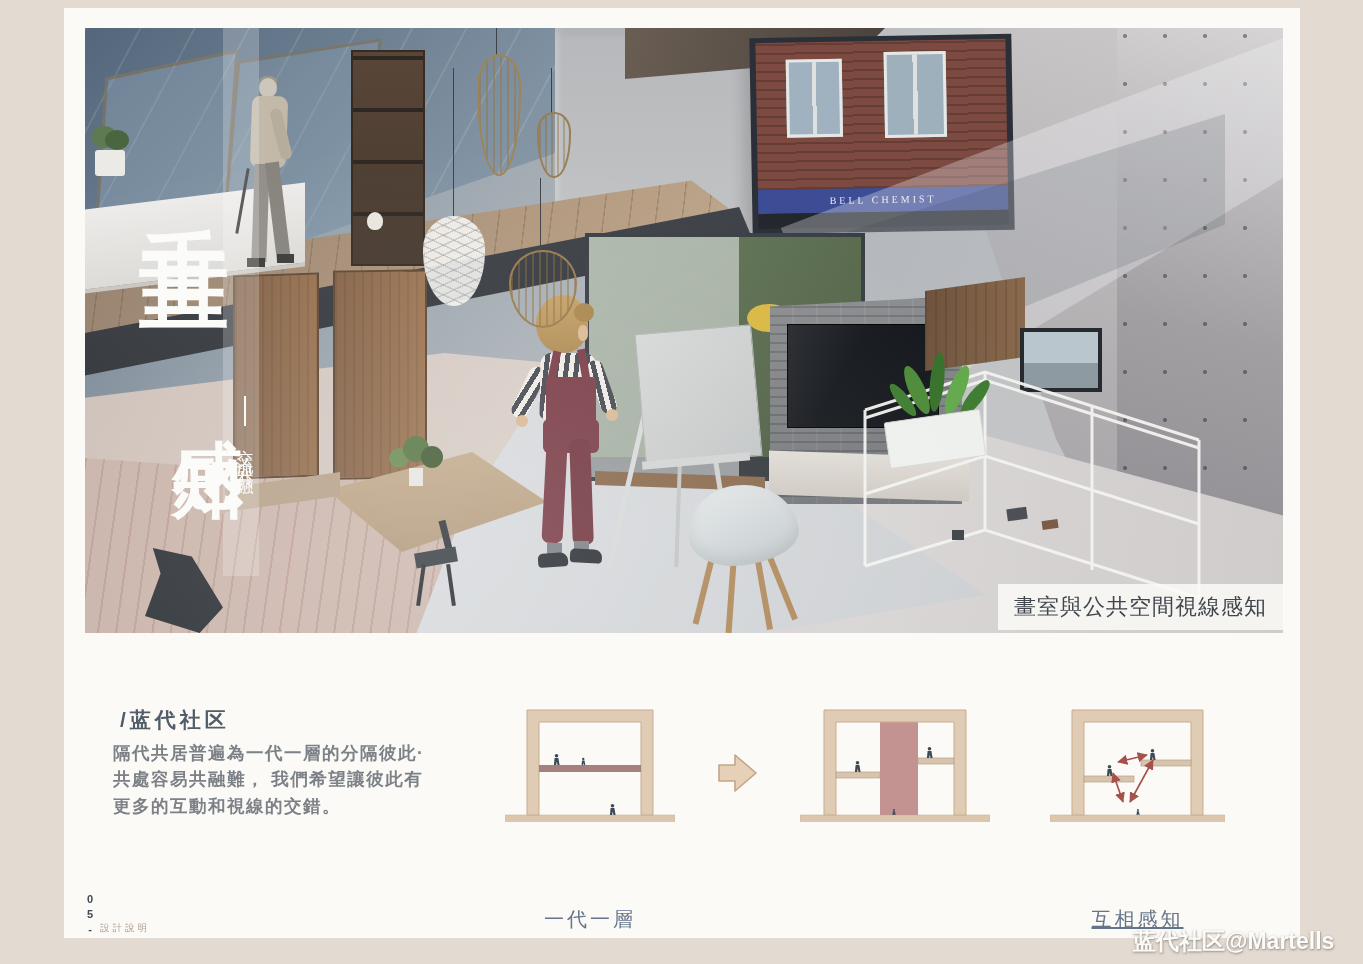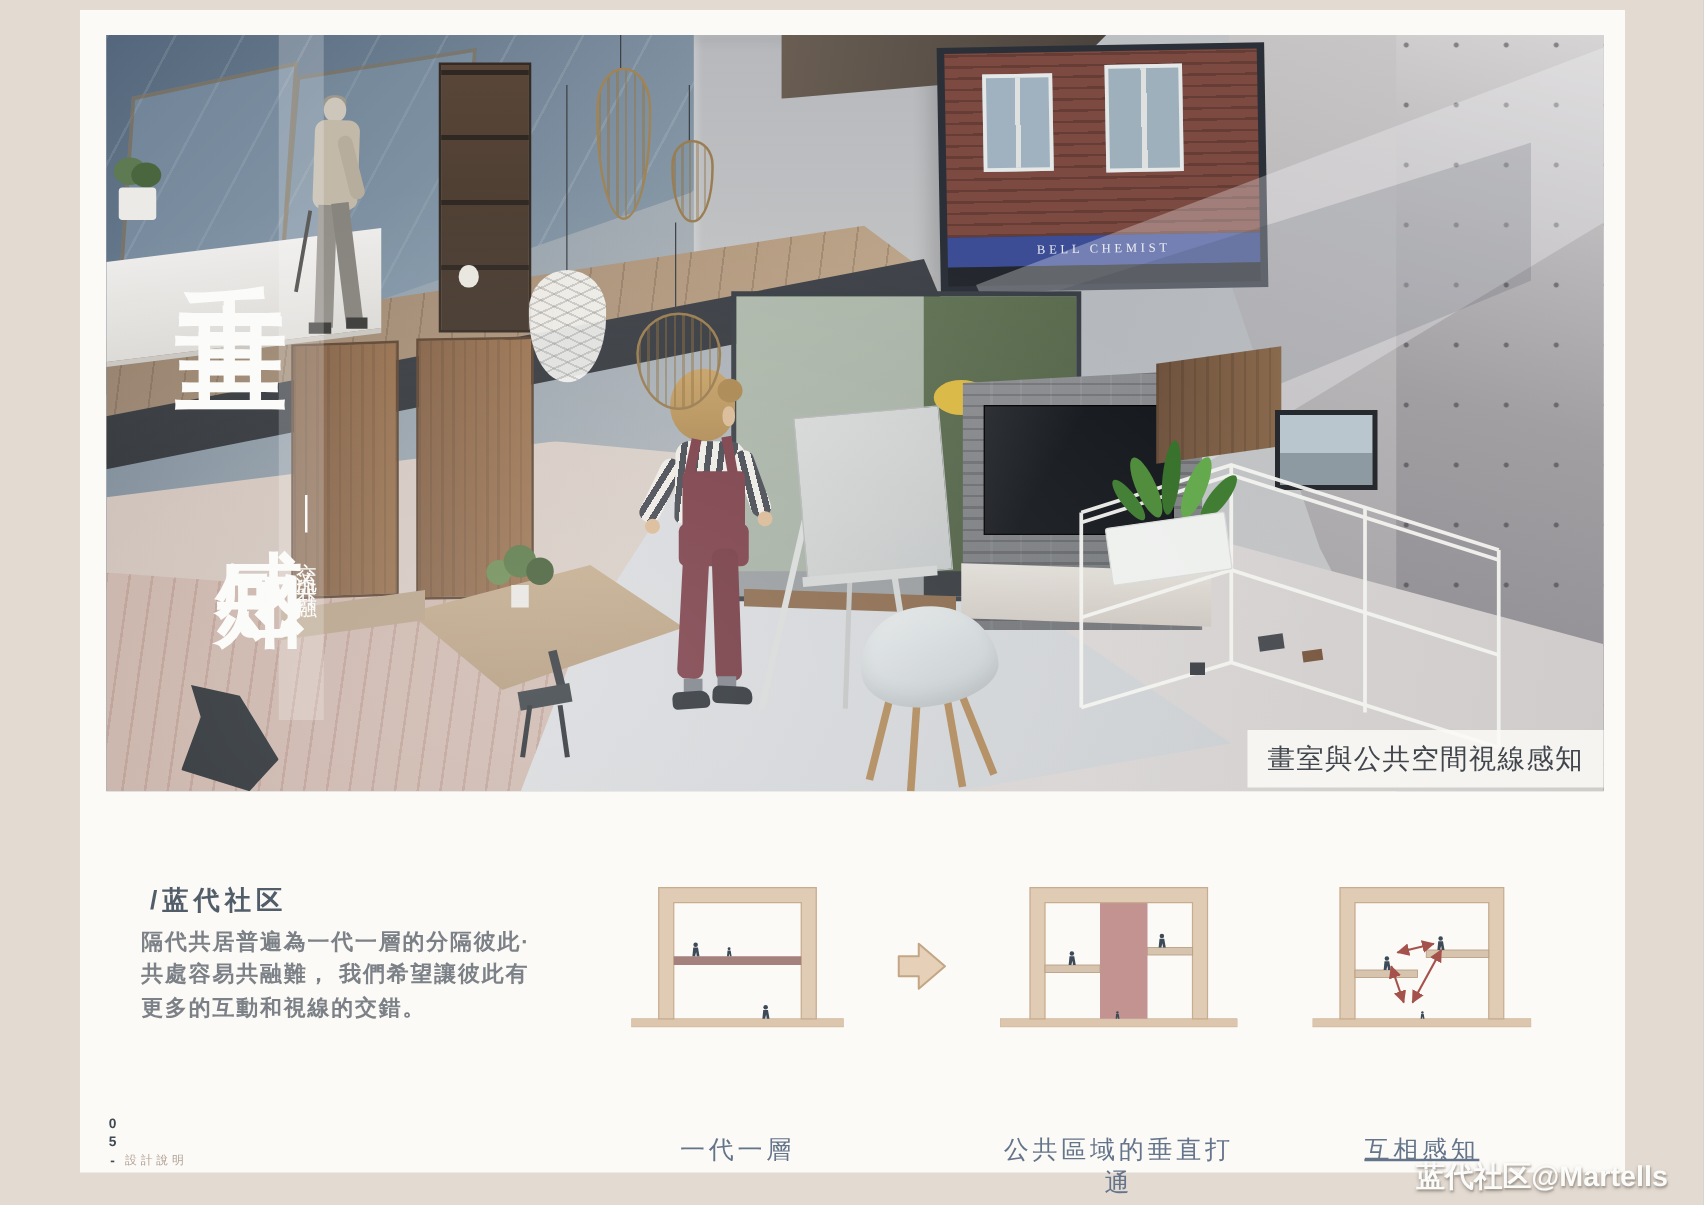--- a/index.html
+++ b/index.html
@@ -433,19 +433,18 @@
     <use href="#pfig" fill="#3d4a57" transform="translate(99,49)"></use>
     <use href="#pfig" fill="#3d4a57" transform="translate(86,109) scale(0.55)"></use>
     <g stroke="#a4524b" stroke-width="1.7">
       <line x1="68" y1="62" x2="97" y2="55" marker-start="url(#ah)" marker-end="url(#ah)"></line>
       <line x1="103" y1="60" x2="80" y2="102" marker-start="url(#ah)" marker-end="url(#ah)"></line>
       <line x1="63" y1="73" x2="73" y2="102" marker-start="url(#ah)" marker-end="url(#ah)"></line>
     </g>
   </svg>
 
   <div class="abs dialabel" id="lab1">一代一層</div>
-  <div class="abs dialabel" id="lab2">公共區域的垂直打通</div>
   <div class="abs dialabel" id="lab3">互相感知</div>
 
   <div class="abs" id="pageno">05-</div>
   <div class="abs" id="pagecap">設計說明</div>
   <div class="abs" id="watermark">蓝代社区@Martells</div>
 </div>
 
 </body></html>

